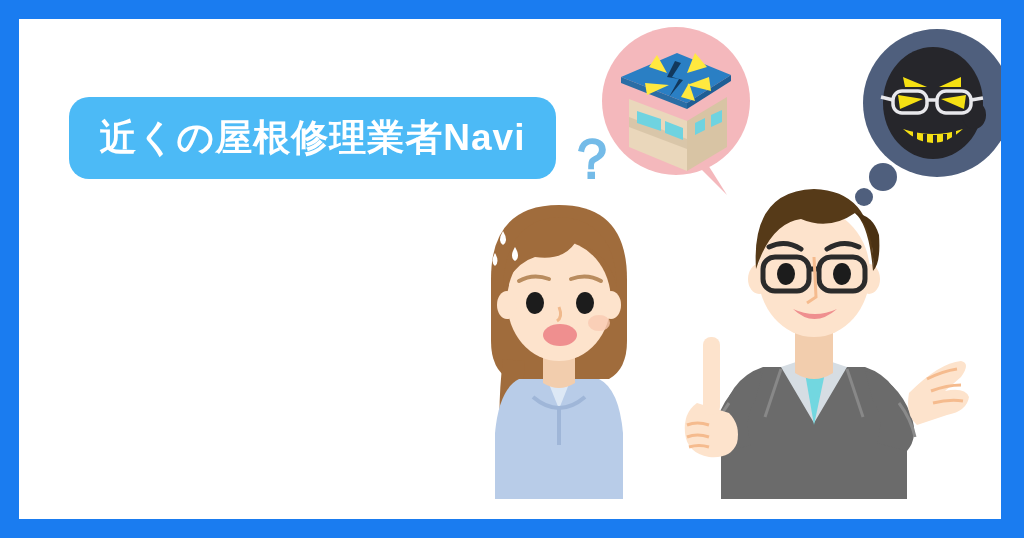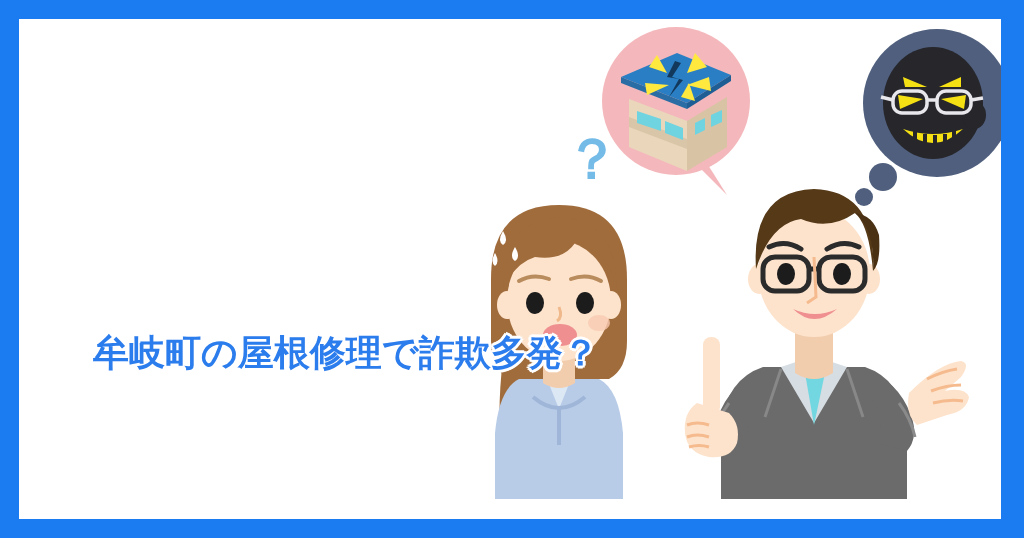--- a/index.html
+++ b/index.html
@@ -227,18 +227,20 @@
       <line x1="150" y1="112" x2="160" y2="112" stroke="#2b2b2b" stroke-width="5"></line>
 
       <ellipse cx="127" cy="117" rx="9" ry="11" fill="#1c1c1c"></ellipse>
       <ellipse cx="183" cy="117" rx="9" ry="11" fill="#1c1c1c"></ellipse>
 
       <path d="M155 100 L157 140 L148 146" stroke="#f5bb8e" stroke-width="3" fill="none"></path>
 
       <path d="M134 152 Q155 172 178 152 Q156 162 134 152 Z" fill="#ef8f8f"></path>
     </svg>
 
+    <div id="badge">
+      <span id="badge-label">近くの屋根修理業者Navi</span>
+    </div>
     <span id="badge-q">？</span>
 
-    <div id="subtitle">牟岐町の屋根修理で詐欺多発？</div>
 
   </div>
 </div>
 
 </body></html>

